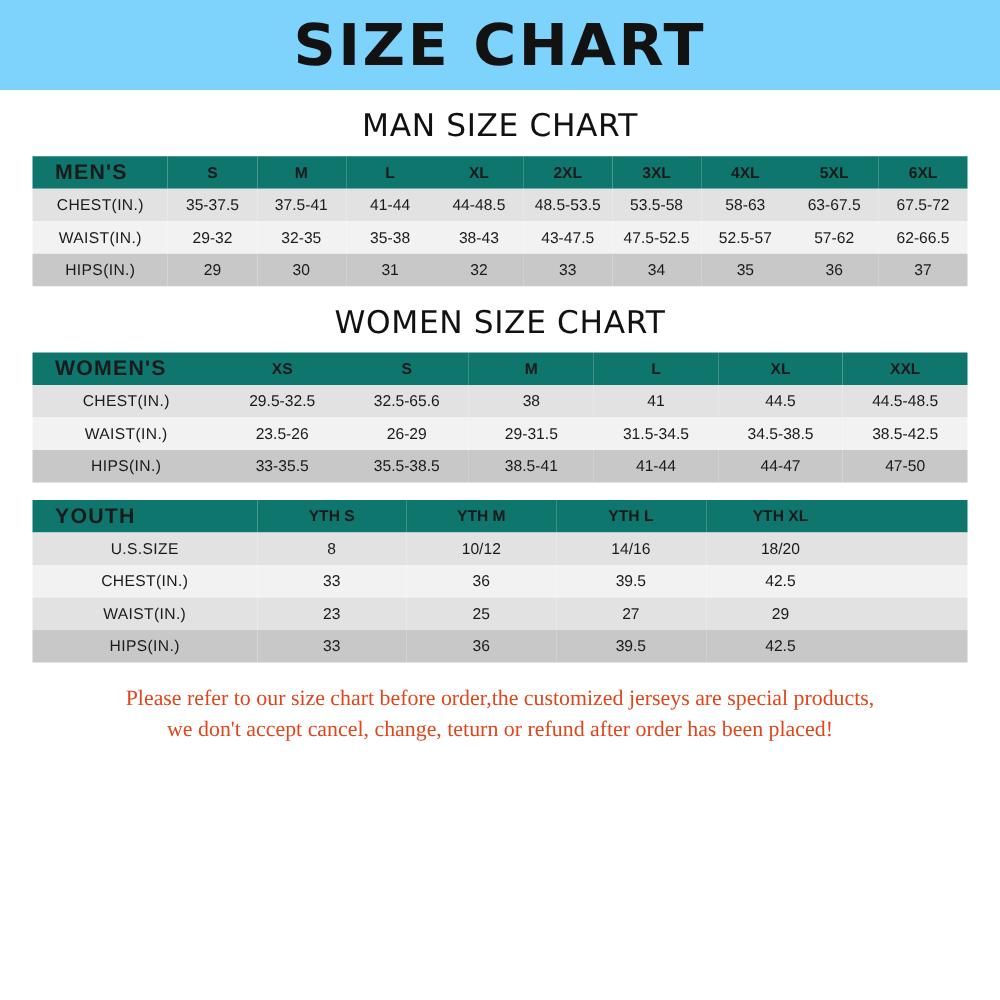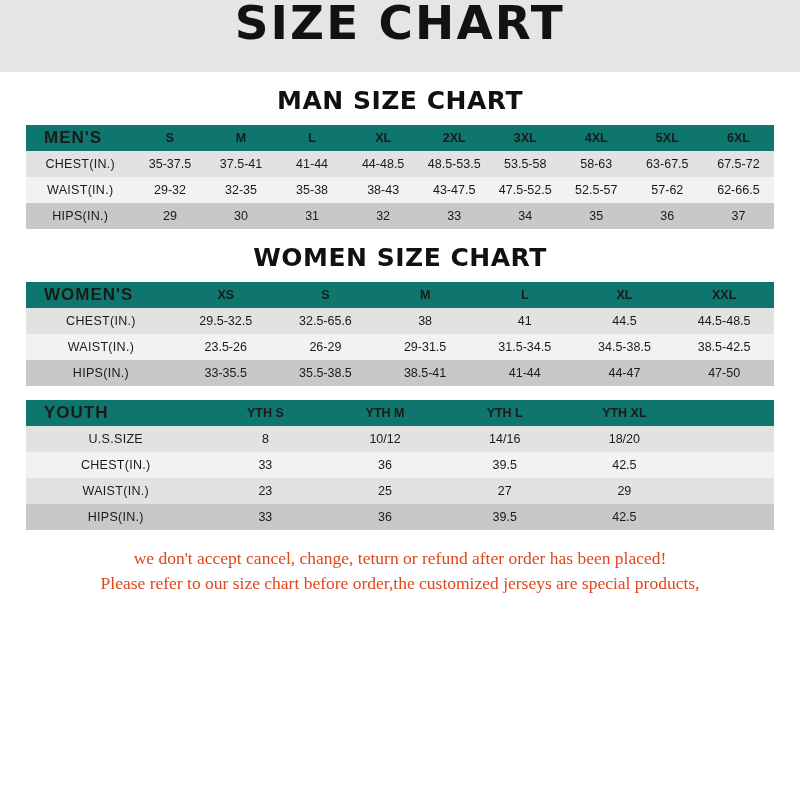--- a/index.html
+++ b/index.html
@@ -17,22 +17,23 @@
     position: relative;
     width: 800px;
     height: 800px;
     background: #ffffff;
     box-sizing: border-box;
   }
   
   .header-band {
     position: relative;
     height: 72px;
-    background: #e5e5e5;
+    background: #7dd3fc;
     display: flex;
+    align-items: center;
     justify-content: center;
   }
   .header-band .title {
     font-family: "DejaVu Sans", sans-serif;
     font-weight: bold;
     font-size: 46px;
     letter-spacing: 2px;
     color: #121212;
     line-height: 1;
     transform: scaleX(1.02);
@@ -40,21 +41,21 @@
   .content {
     padding: 0 26px;
     box-sizing: border-box;
   }
   .section {
     margin-top: 14px;
   }
   .section-title {
     text-align: center;
     font-family: "DejaVu Sans", sans-serif;
-    font-weight: bold;
+    font-weight: normal;
     font-size: 25px;
     color: #111111;
     letter-spacing: 0.5px;
     margin-bottom: 10px;
   }
   table.size-table {
     width: 100%;
     border-collapse: collapse;
     table-layout: fixed;
   }
@@ -291,18 +292,18 @@
           <td>36</td>
           <td>39.5</td>
           <td>42.5</td>
           <td></td>
         </tr>
       </tbody>
         </table>
     </div>
 
     <div class="footer-note">
+      <span class="line">Please refer to our size chart before order,the customized jerseys are special products,</span>
       <span class="line">we don't accept cancel, change, teturn or refund after order has been placed!</span>
-      <span class="line">Please refer to our size chart before order,the customized jerseys are special products,</span>
     </div>
 
   </div>
 </div>
 
 </body></html>

